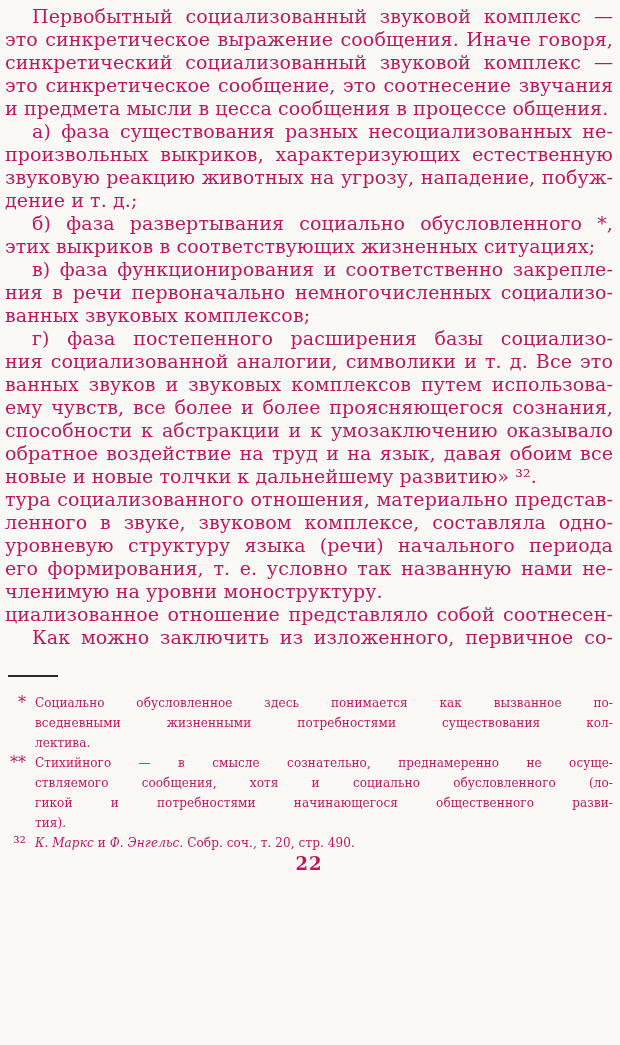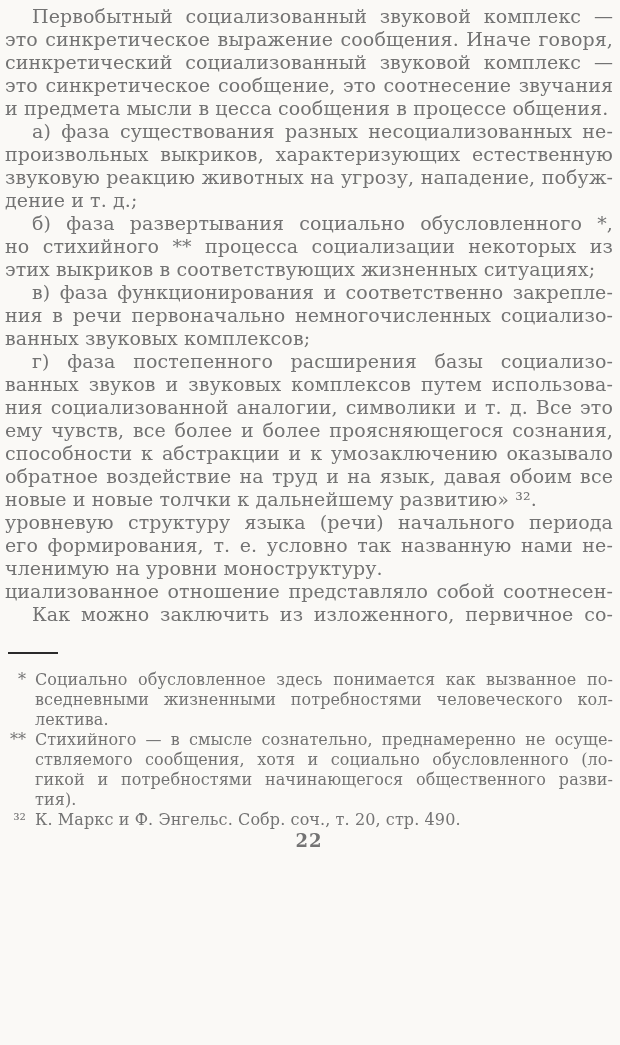--- a/index.html
+++ b/index.html
@@ -8,21 +8,21 @@
   }
   body {
     background: #faf9f6;
   }
   .page {
     position: relative;
     width: 620px;
     height: 1045px;
     box-sizing: border-box;
     background: #faf9f6;
-    color: #737373;
+    color: #be185d;
     font-family: "DejaVu Serif", "Liberation Serif", serif;
     padding: 5px 7px 0 5px;
     overflow: hidden;
   }
   .body-text {
     width: 608px;
   }
   .para {
     margin: 0;
   }
@@ -59,30 +59,31 @@
     left: 0;
     top: 0;
     width: 26px;
     box-sizing: border-box;
     padding-right: 5px;
     text-align: right;
     font-size: 16px;
     line-height: 20px;
   }
   .fn-line {
-    font-size: 16px;
+    font-size: 12px;
     line-height: 20px;
     text-align: justify;
     text-align-last: justify;
     letter-spacing: 0.1px;
   }
   .fn-line.endpara {
     text-align-last: left;
   }
   .fn-line .it {
+    font-style: italic;
   }
   .page-number {
     margin-top: 1px;
     text-align: center;
     font-size: 18px;
     line-height: 20px;
     font-weight: 700;
     letter-spacing: 1px;
   }
 </style>
@@ -99,53 +100,54 @@
         <div class="line endpara">и предмета мысли в цесса сообщения в процессе общения.</div>
       </div>
       <div class="para">
         <div class="line first">а) фаза существования разных несоциализованных не-</div>
         <div class="line">произвольных выкриков, характеризующих естественную</div>
         <div class="line">звуковую реакцию животных на угрозу, нападение, побуж-</div>
         <div class="line endpara">дение и т. д.;</div>
       </div>
       <div class="para">
         <div class="line first">б) фаза развертывания социально обусловленного *,</div>
-        <div class="line">но стихийного ** процесса социализации некоторых из</div>
         <div class="line endpara">этих выкриков в соответствующих жизненных ситуациях;</div>
       </div>
       <div class="para">
         <div class="line first">в) фаза функционирования и соответственно закрепле-</div>
         <div class="line">ния в речи первоначально немногочисленных социализо-</div>
         <div class="line endpara">ванных звуковых комплексов;</div>
       </div>
       <div class="para">
         <div class="line first">г) фаза постепенного расширения базы социализо-</div>
+        <div class="line">ния социализованной аналогии, символики и т. д. Все это</div>
         <div class="line">ванных звуков и звуковых комплексов путем использова-</div>
-        <div class="line">ния социализованной аналогии, символики и т. д. Все это</div>
         <div class="line">ему чувств, все более и более проясняющегося сознания,</div>
         <div class="line">способности к абстракции и к умозаключению оказывало</div>
         <div class="line">обратное воздействие на труд и на язык, давая обоим все</div>
         <div class="line endpara">новые и новые толчки к дальнейшему развитию» ³².</div>
       </div>
       <div class="para">
+        <div class="line">тура социализованного отношения, материально представ-</div>
+        <div class="line">ленного в звуке, звуковом комплексе, составляла одно-</div>
         <div class="line">уровневую структуру языка (речи) начального периода</div>
         <div class="line">его формирования, т. е. условно так названную нами не-</div>
         <div class="line endpara">членимую на уровни моноструктуру.</div>
       </div>
       <div class="para">
         <div class="line">циализованное отношение представляло собой соотнесен-</div>
         <div class="line first">Как можно заключить из изложенного, первичное со-</div>
       </div>
     </div>
   <div class="fn-rule"></div>
   <div class="footnotes">
       <div class="footnote">
         <span class="fn-marker">*</span>
         <div class="fn-line">Социально обусловленное здесь понимается как вызванное по-</div>
-        <div class="fn-line">вседневными жизненными потребностями человеческого кол-</div>
+        <div class="fn-line">вседневными жизненными потребностями существования кол-</div>
         <div class="fn-line endpara">лектива.</div>
       </div>
       <div class="footnote">
         <span class="fn-marker">**</span>
         <div class="fn-line">Стихийного — в смысле сознательно, преднамеренно не осуще-</div>
         <div class="fn-line">ствляемого сообщения, хотя и социально обусловленного (ло-</div>
         <div class="fn-line">гикой и потребностями начинающегося общественного разви-</div>
         <div class="fn-line endpara">тия).</div>
       </div>
       <div class="footnote">

